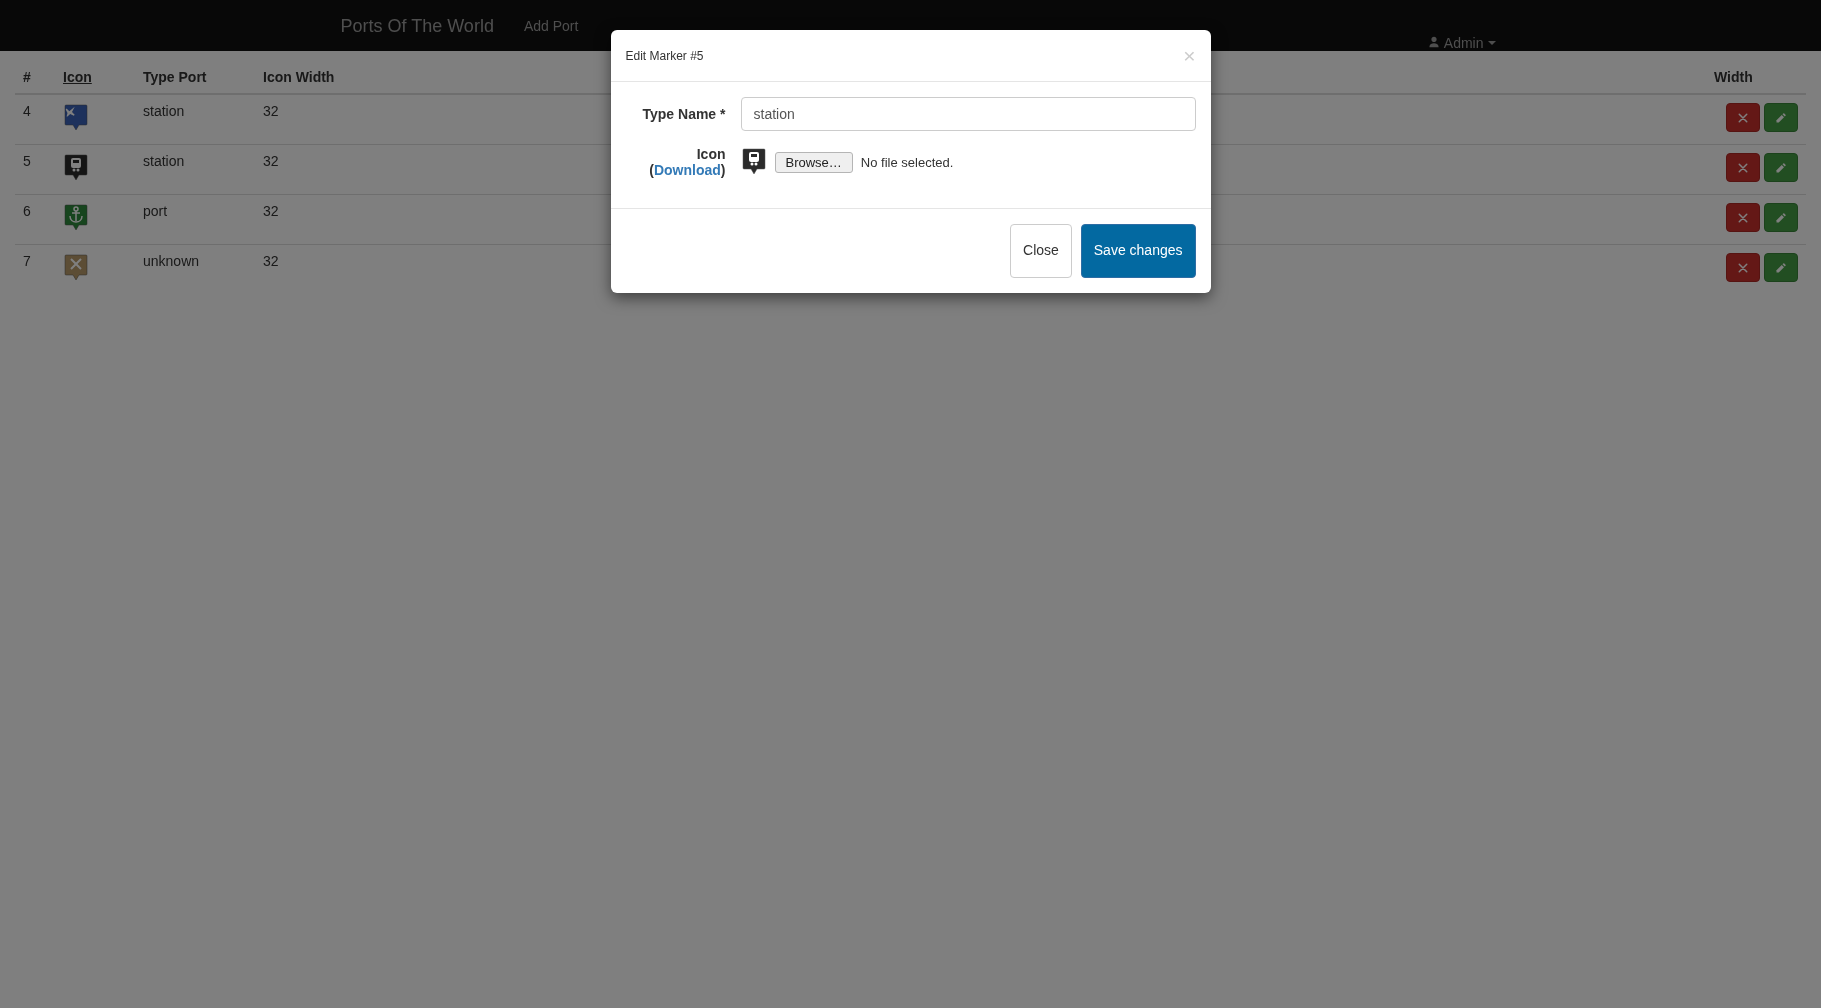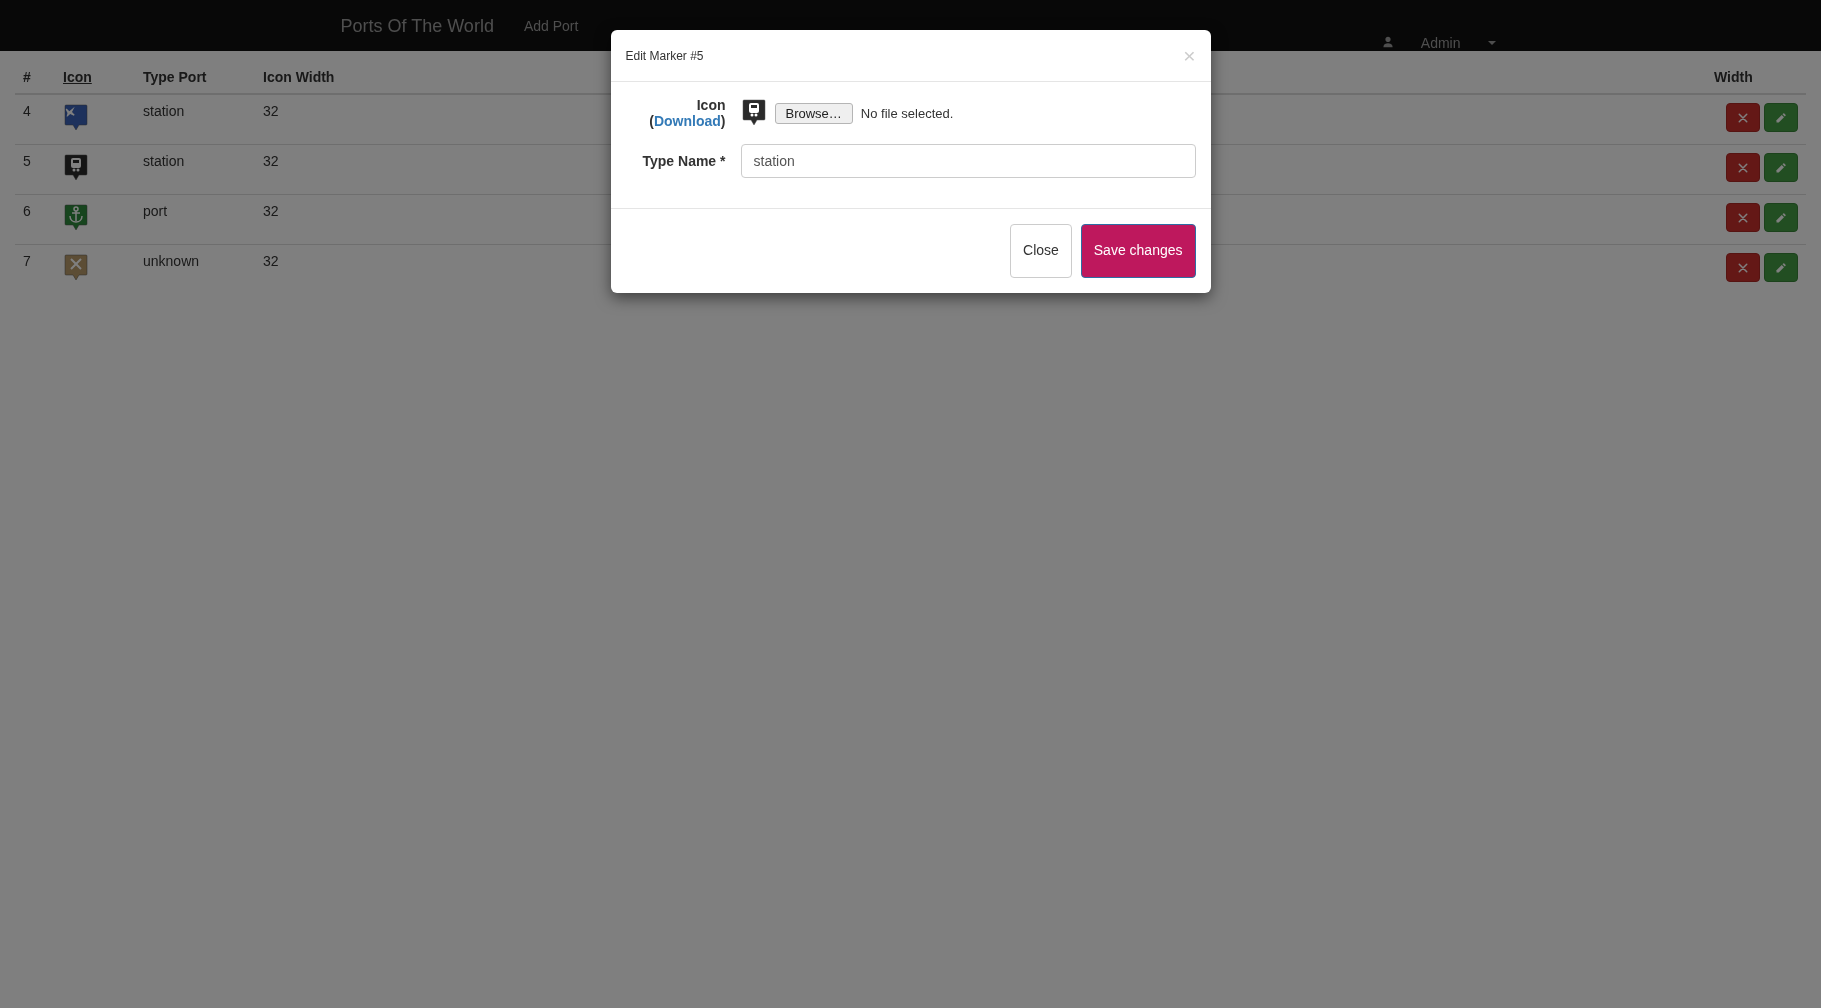--- a/index.html
+++ b/index.html
@@ -39,21 +39,20 @@
   padding: 15px;
   line-height: 20px;
   cursor: pointer;
 }
 .nav-right {
   margin-left: auto;
   display: flex;
   align-items: center;
   color: #9d9d9d;
   cursor: pointer;
-  gap: 23px;
 }
 .user-icon svg { width: 12px; height: 12px; fill: #9d9d9d; margin-right: 4px; }
 .caret {
   display: inline-block;
   width: 0; height: 0;
   margin-left: 4px;
   vertical-align: middle;
   border-top: 4px solid #9d9d9d;
   border-right: 4px solid transparent;
   border-left: 4px solid transparent;
@@ -90,21 +89,21 @@
   font-size: 14px;
   line-height: 1.42857;
   border-radius: 4px;
   border: 1px solid transparent;
   cursor: pointer;
   color: #fff;
   text-align: center;
 }
 .btn-danger { background: #c9302c; border-color: #ac2925; }
 .btn-success { background: #449d44; border-color: #398439; }
-.btn-primary { background: #be185d; border-color: #2e6da4; }
+.btn-primary { background: #0369a1; border-color: #2e6da4; }
 .btn-default { background: #fff; border-color: #ccc; color: #333; }
 .btn-sm { padding: 5px 10px; font-size: 12px; }
 .icon-btn svg { width: 12px; height: 12px; fill: #fff; vertical-align: middle; }
 .add-new-wrap { padding: 15px 0 0 0; }
 
 .marker-badge {
   width: 26px; height: 30px;
   position: relative;
   display: inline-block;
 }
@@ -287,37 +286,37 @@
 </div>
 
 <div class="modal-backdrop"></div>
 <div class="modal">
   <div class="modal-header">
     <div class="modal-title">Edit Marker #5</div>
     <button class="modal-close">×</button>
   </div>
   <div class="modal-body">
     <div class="form-row">
+      <div class="form-label">Type Name *</div>
+      <input class="form-control" type="text" value="station" style="">
+    </div>
+    <div class="form-row">
       <div class="form-label">
         <span>Icon (</span><span class="dl-link">Download</span><span>)</span>
       </div>
       <div class="file-row">
         <span class="file-preview"><svg viewBox="0 0 26 30">
               <path d="M3 2h20a1 1 0 0 1 1 1v18a1 1 0 0 1-1 1h-7l-3 5-3-5H3a1 1 0 0 1-1-1V3a1 1 0 0 1 1-1z" fill="#2b2b2b" stroke="#555" stroke-width="0.5"></path>
               <rect x="8" y="5" width="10" height="10" rx="2" fill="#fff"></rect>
               <circle cx="11" cy="17" r="1.5" fill="#fff"></circle>
               <circle cx="15" cy="17" r="1.5" fill="#fff"></circle>
               <rect x="10" y="7" width="6" height="3" fill="#2b2b2b"></rect>
             </svg></span>
         <button class="file-browse">Browse…</button>
         <span class="file-status">No file selected.</span>
       </div>
     </div>
-    <div class="form-row">
-      <div class="form-label">Type Name *</div>
-      <input class="form-control" type="text" value="station" style="">
-    </div>
   </div>
   <div class="modal-footer">
     <button class="btn btn-default">Close</button>
     <button class="btn btn-primary">Save changes</button>
   </div>
 </div>
 
 </body></html>

